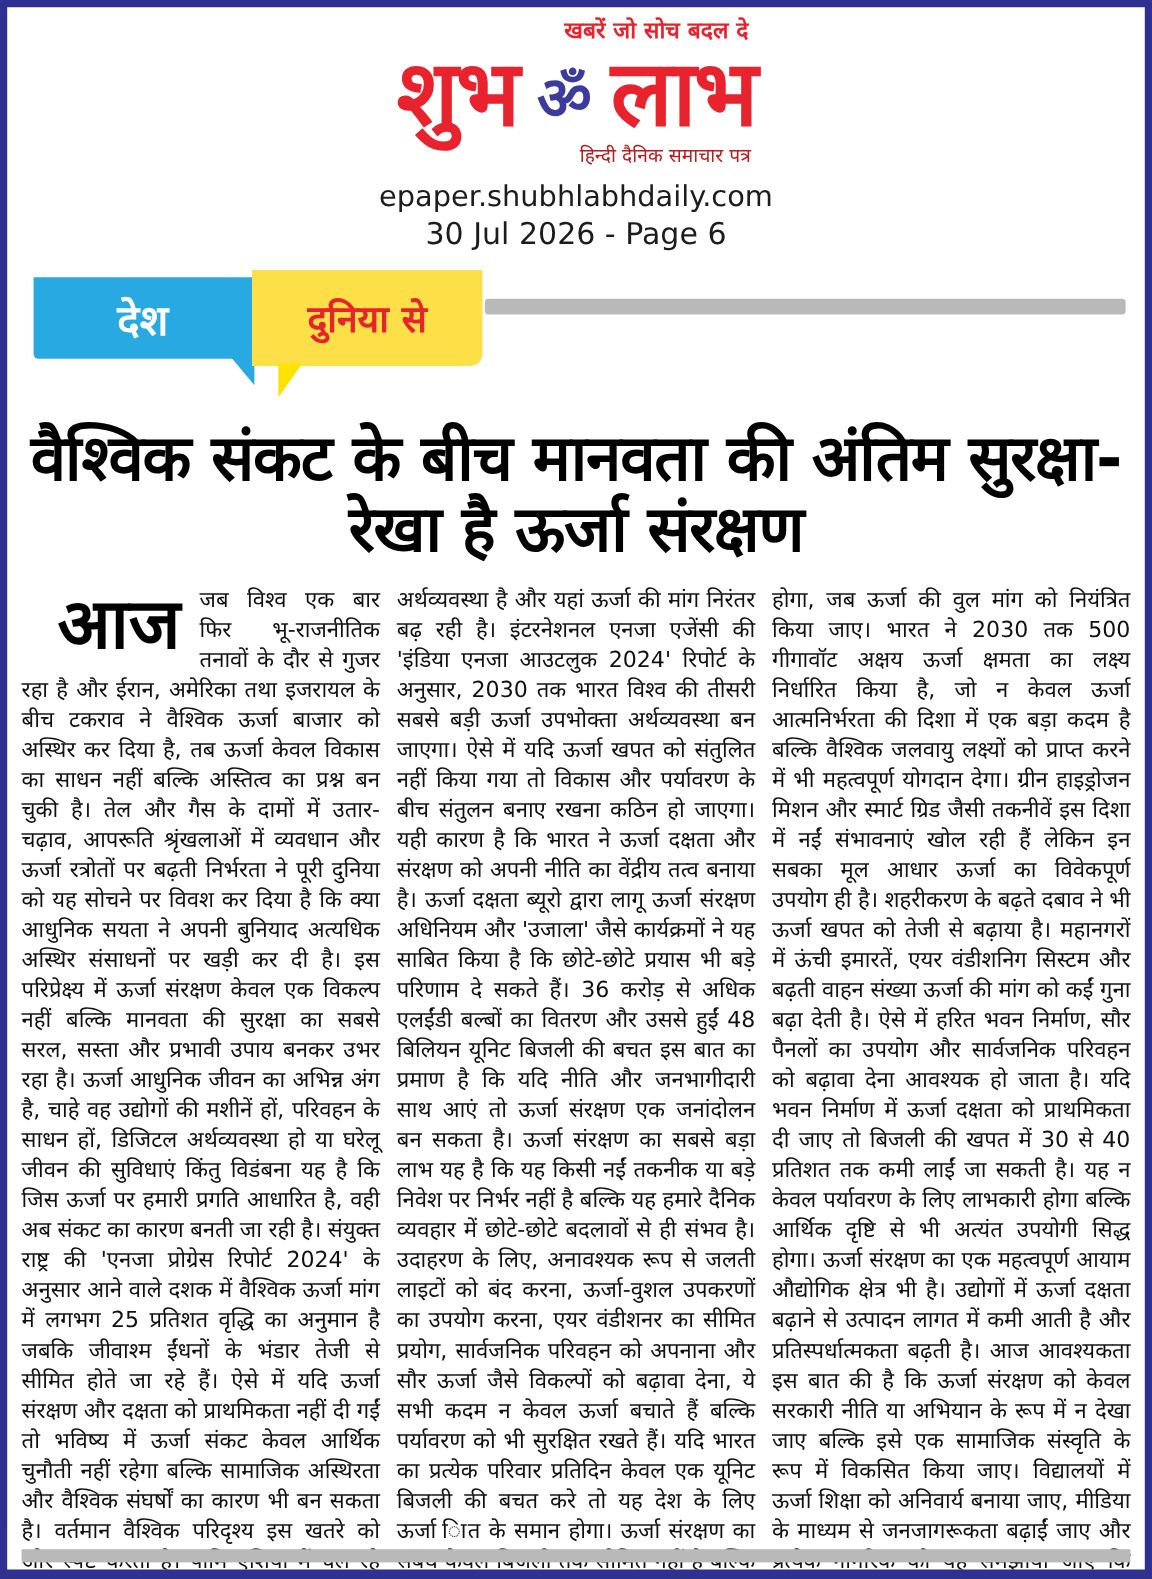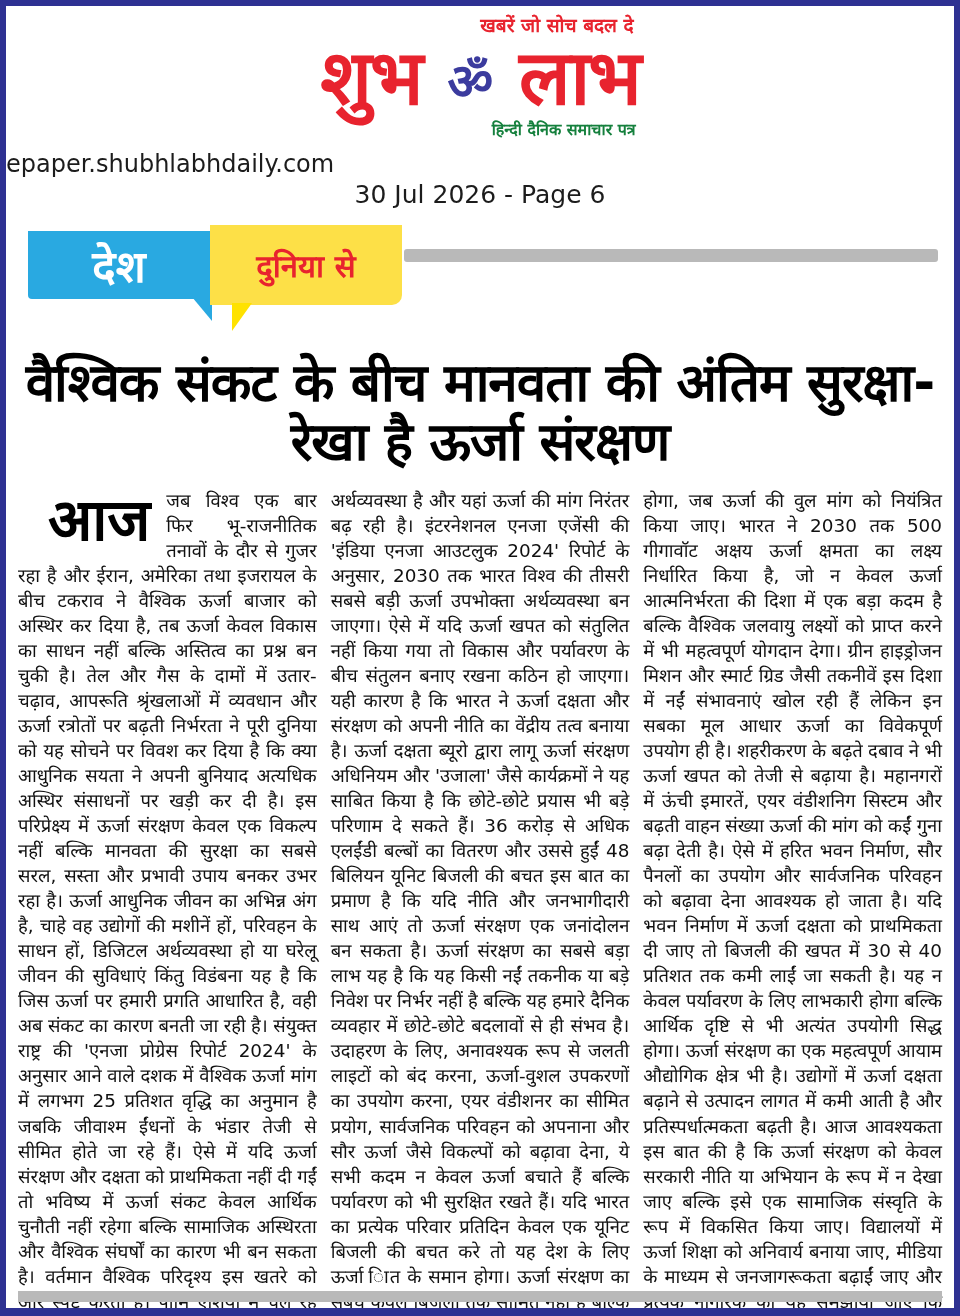--- a/index.html
+++ b/index.html
@@ -19,43 +19,43 @@
     z-index:5;
   }
   
   .masthead { text-align:center; padding-top:6px; }
   .masthead-inner { display:inline-block; text-align:right; }
   .tagline {
     color:#e8232e; font-weight:bold; font-size:19px;
     padding-right:6px; margin-bottom:2px;
   }
   .logo-row {
-    display:flex; align-items:center; justify-content:center; gap:26px;
+    display:flex; align-items:center; justify-content:center; gap:16px;
     line-height:1;
   }
   .logo-word {
     color:#e8232e; font-weight:bold; font-size:76px;
     letter-spacing:-2px;
   }
   .ganesha {
     color:#3b3b9e; font-size:50px; font-weight:bold; line-height:1;
     transform:translateY(4px);
   }
   .logo-subtitle {
-    color:#15803d; font-weight:bold; font-size:16px;
+    color:#b91c1c; font-weight:normal; font-size:16px;
     padding-right:4px; margin-top:2px;
   }
-  .site-line { text-align:left; font-size:24px; color:#1c1c1c; margin-top:10px; }
+  .site-line { text-align:center; font-size:24px; color:#1c1c1c; margin-top:10px; }
   .date-line { text-align:center; font-size:25px; color:#1c1c1c; margin-top:2px; }
   
   .tabs { position:relative; height:96px; margin-top:14px; }
   .tab { position:absolute; display:flex; align-items:center; justify-content:center; font-weight:bold; }
   .tab-desh {
     left:22px; top:8px; width:182px; height:68px;
-    background:#29a9e1; color:#ffffff; font-size:44px;
+    background:#29a9e1; color:#ffffff; font-size:35px;
     border-radius:0 0 0 4px; z-index:1;
   }
   .tab-desh::after {
     content:""; position:absolute; bottom:-22px; right:-2px;
     border-top:24px solid #29a9e1; border-left:20px solid transparent;
   }
   .tab-duniya {
     left:204px; top:2px; width:192px; height:80px;
     background:#fde047; color:#e8232e; font-size:31px;
     border-radius:0 0 10px 0; z-index:2;

